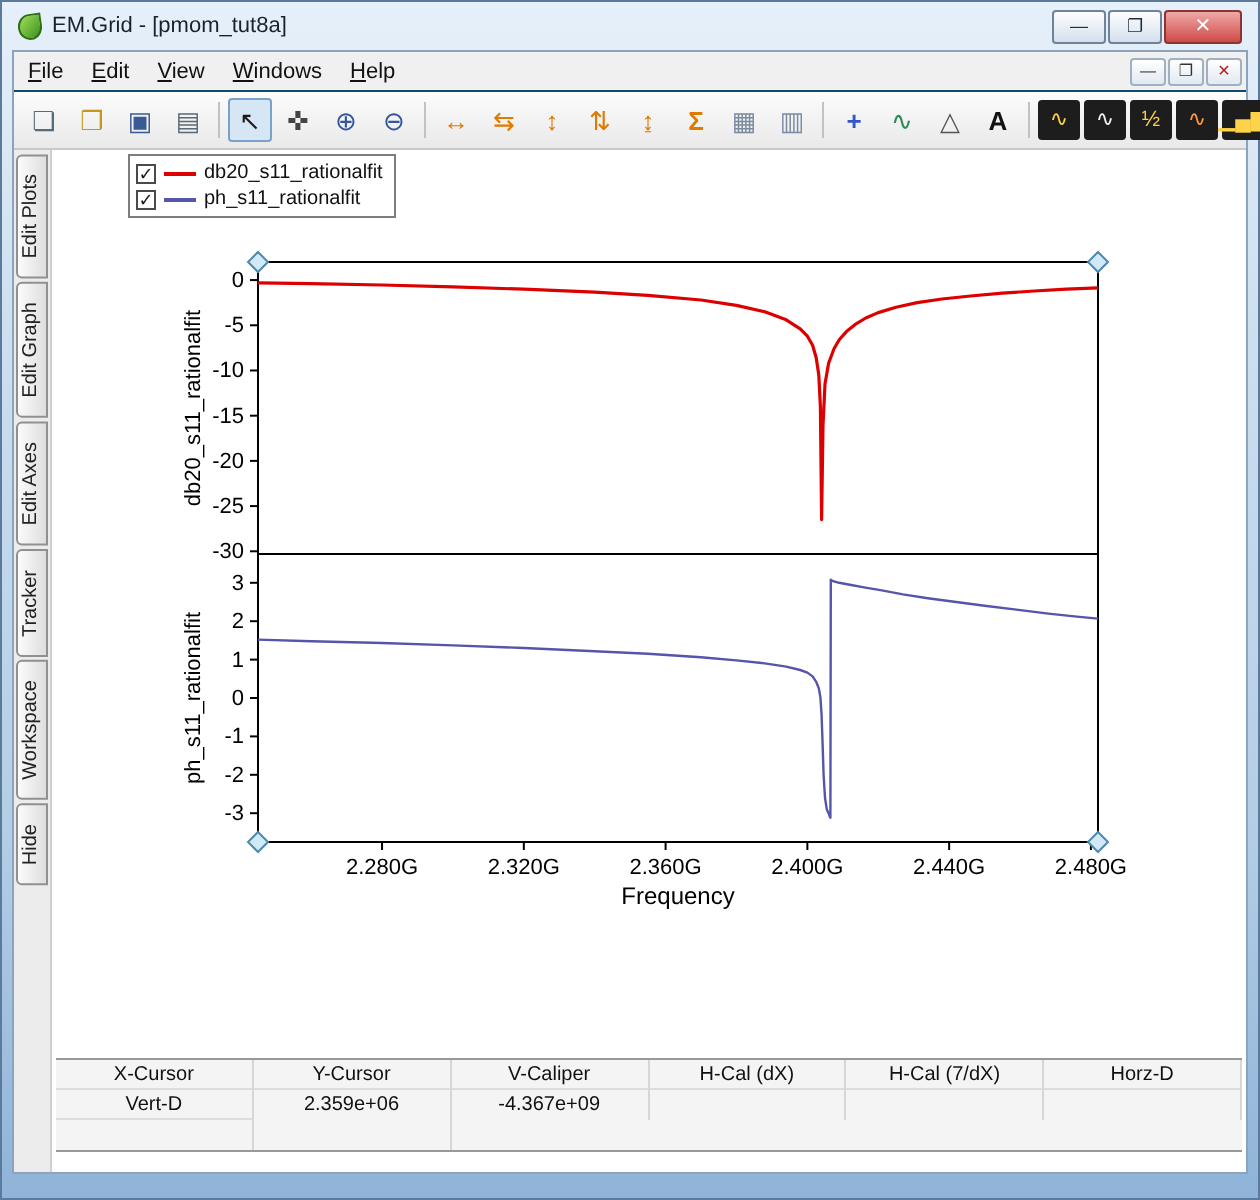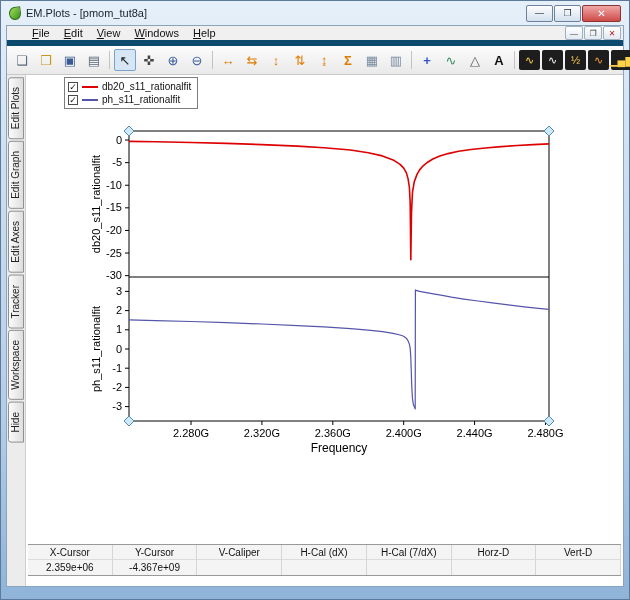--- a/index.html
+++ b/index.html
@@ -14,21 +14,21 @@
     border-radius:70% 0 70% 70%;border:1px solid #2e6d14;transform:rotate(-8deg)}
   .win-controls{margin-left:auto;display:flex;gap:1px}
   .winbtn{width:27px;height:17px;display:flex;align-items:center;justify-content:center;
     font-size:9px;color:#20303f;border:1px solid #70829a;border-radius:2px;
     background:linear-gradient(#fdfdfd,#d4e0ee)}
   .winbtn.close{width:39px;background:linear-gradient(#efa8a6,#ce4a48);color:#fff;
     border-color:#8c3432;font-size:10px}
   .app-frame{flex:1;background:#f0f0f0;border:1px solid #8aa4bd;display:flex;
     flex-direction:column;min-height:0}
   .menubar{height:20px;display:flex;align-items:center;background:#f0f0f0;
-    border-bottom:6px solid #0c4a6e;font-size:11px;padding-left:18px}
+    border-bottom:1px solid #0c4a6e;font-size:11px;padding-left:0}
   .menu-item{padding:2px 7px;color:#111}
   .mdi-controls{margin-left:auto;display:flex;gap:1px;padding-right:2px}
   .mdibtn{width:18px;height:14px;display:flex;align-items:center;justify-content:center;
     font-size:8px;border:1px solid #9fb0c2;background:linear-gradient(#fff,#e2e9f1);
     border-radius:2px;color:#333}
   .toolbar{height:29px;display:flex;align-items:center;background:linear-gradient(#fcfcfc,#e9e9e9);
     border-bottom:1px solid #c9c9c9;padding:0 3px}
   .ticon{width:22px;height:22px;display:flex;align-items:center;justify-content:center;
     font-size:13px;border:1px solid transparent;border-radius:2px;margin:0 1px;line-height:1}
   .ticon.pressed{background:#d6e6f5;border-color:#7aa2c8}
@@ -50,32 +50,32 @@
   .client{flex:1;background:#fff;display:flex;flex-direction:column;min-width:0}
   .chart-wrap{flex:1;position:relative}
   #chart-svg{display:block;font-family:"Liberation Sans",sans-serif}
   .legend{position:absolute;left:38px;top:2px;background:#fff;border:1px solid #7d7d7d;
     padding:2px 6px 2px 3px;z-index:2}
   .legend-row{display:flex;align-items:center;gap:4px;height:13px}
   .checkbox{width:10px;height:10px;border:1px solid #4a4a4a;background:#fff;font-size:9px;
     line-height:8px;text-align:center;color:#1a1a1a}
   .swatch{width:16px;height:0;border-top:2px solid #000}
   .legend-label{font-size:10px;color:#111}
-  .status-table{margin:0 2px 10px 2px;display:grid;grid-template-columns:repeat(7,1fr);
+  .status-table{margin:0 2px 10px 2px;display:grid;grid-template-columns:repeat(6,1fr);
     border-top:1px solid #999;border-bottom:1px solid #999;background:#f4f4f4;font-size:10px}
   .st-cell{text-align:center;padding:2px 0;border-right:1px solid #d6d6d6;color:#111;height:15px}
   .st-cell.hdr{border-bottom:1px solid #dcdcdc}
 </style>
 </head>
 <body>
 
 <div class="window">
   <div class="titlebar">
     <span class="app-icon"></span>
-    <span>EM.Plots - [pmom_tut8a]</span>
+    <span>EM.Grid - [pmom_tut8a]</span>
     <div class="win-controls">
         <span class="winbtn">—</span>
         <span class="winbtn">❐</span>
         <span class="winbtn close">✕</span>
       </div>
   </div>
   <div class="app-frame">
     <div class="menubar">
       <span style="display:flex">
           <span class="menu-item"><u>F</u>ile</span>

